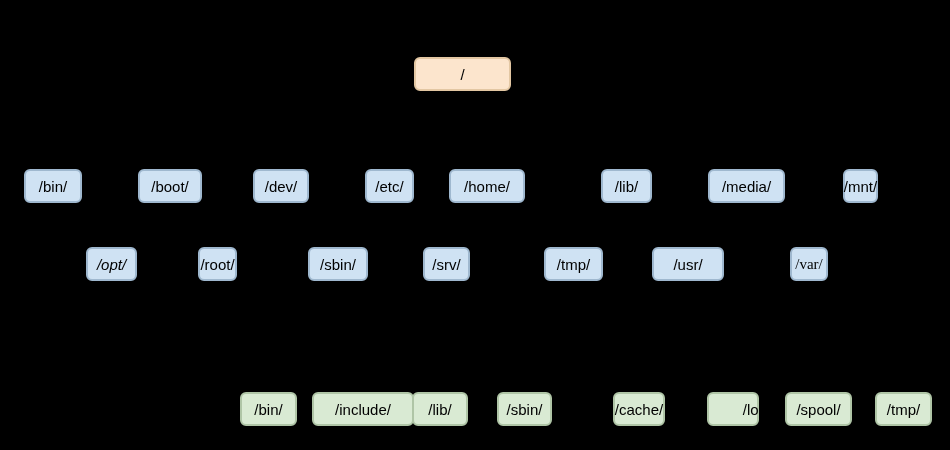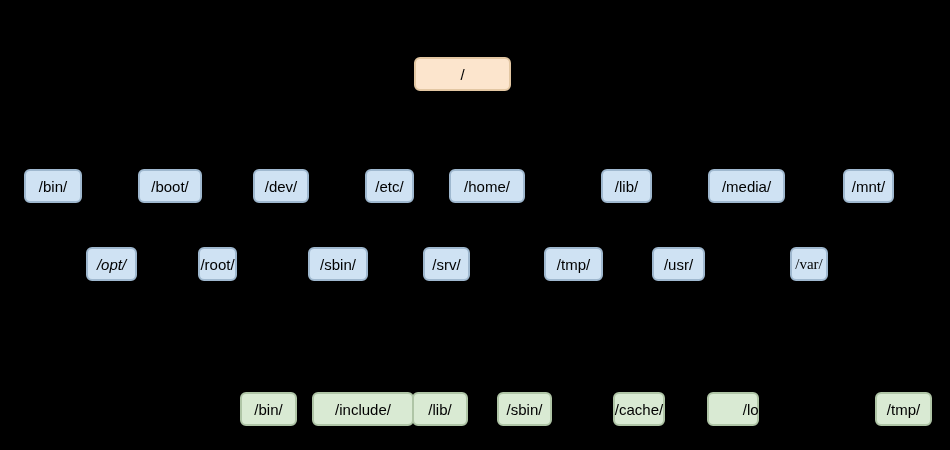--- a/index.html
+++ b/index.html
@@ -52,32 +52,33 @@
 
   <div class="node node-root" style="left:414px; top:57px; width:97px;">/</div>
 
   <div class="node node-dir" style="left:24px;  top:169px; width:58px;">/bin/</div>
   <div class="node node-dir" style="left:138px; top:169px; width:64px;">/boot/</div>
   <div class="node node-dir" style="left:253px; top:169px; width:56px;">/dev/</div>
   <div class="node node-dir" style="left:365px; top:169px; width:49px;">/etc/</div>
   <div class="node node-dir" style="left:449px; top:169px; width:76px;">/home/</div>
   <div class="node node-dir" style="left:601px; top:169px; width:51px;">/lib/</div>
   <div class="node node-dir" style="left:708px; top:169px; width:77px;">/media/</div>
-  <div class="node node-dir" style="left:843px; top:169px; width:51px;">/mnt/</div>
+  <div class="node node-dir" style="left:843px; top:169px; width:35px;">/mnt/</div>
 
   <div class="node node-dir" style="left:86px;  top:247px; width:51px;font-style:italic;">/opt/</div>
   <div class="node node-dir" style="left:198px; top:247px; width:39px;">/root/</div>
   <div class="node node-dir" style="left:308px; top:247px; width:60px;">/sbin/</div>
   <div class="node node-dir" style="left:423px; top:247px; width:47px;">/srv/</div>
   <div class="node node-dir" style="left:544px; top:247px; width:59px;">/tmp/</div>
-  <div class="node node-dir" style="left:652px; top:247px; width:53px;">/usr/</div>
+  <div class="node node-dir" style="left:652px; top:247px; width:72px;">/usr/</div>
   <div class="node node-dir" style="left:790px; top:247px; width:38px;font-family:Liberation Serif, serif;">/var/</div>
 
   <div class="node node-sub" style="left:240px; top:392px; width:57px;">/bin/</div>
   <div class="node node-sub" style="left:312px; top:392px; width:102px;">/include/</div>
   <div class="node node-sub" style="left:412px; top:392px; width:56px;">/lib/</div>
   <div class="node node-sub" style="left:497px; top:392px; width:55px;">/sbin/</div>
 
   <div class="node node-sub" style="left:613px; top:392px; width:52px;">/cache/</div>
   <div class="node node-sub" style="left:707px; top:392px; width:51px;padding-left:48px;">/log/</div>
+  <div class="node node-sub" style="left:785px; top:392px; width:67px;">/spool/</div>
   <div class="node node-sub" style="left:875px; top:392px; width:57px;">/tmp/</div>
 
 </div>
 
 </body></html>

